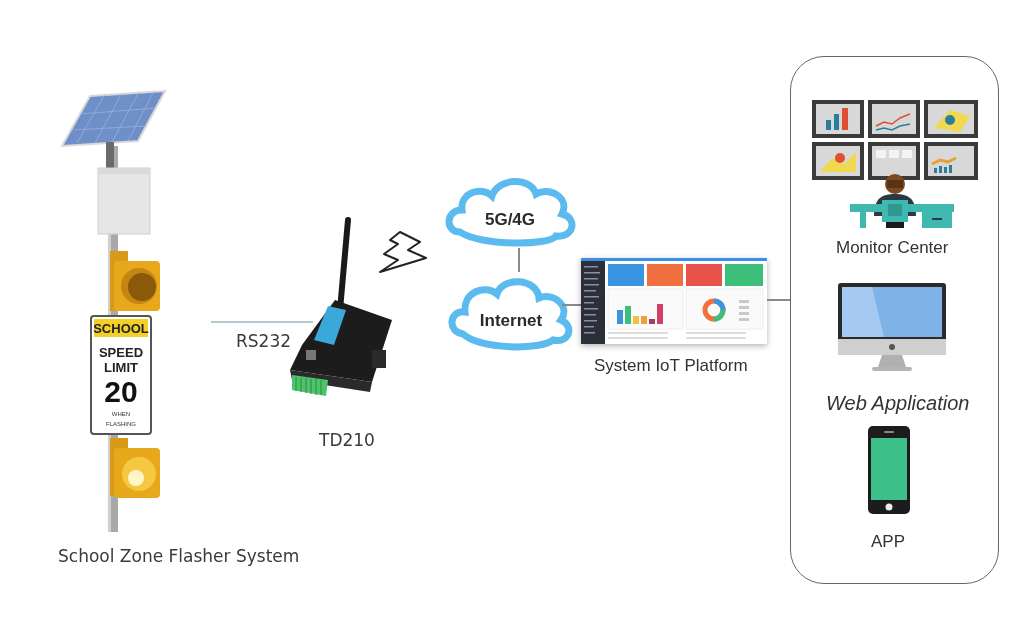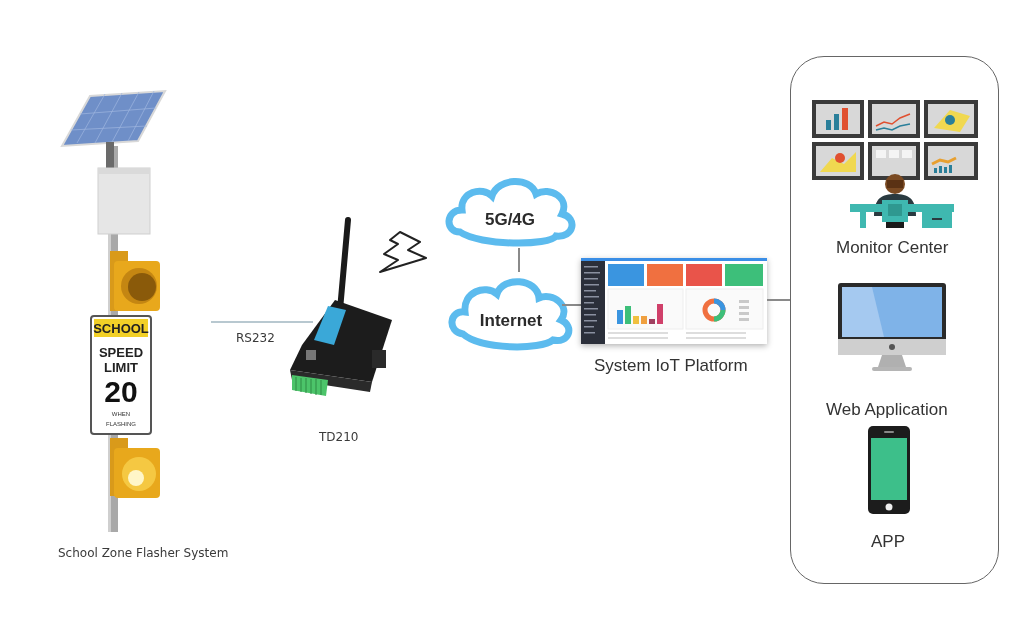--- a/index.html
+++ b/index.html
@@ -1,19 +1,19 @@
 <!DOCTYPE html>
 <html><head>
 <meta charset="utf-8">
 <style>
   html,body{margin:0;padding:0;background:#ffffff;}
   body{width:1024px;height:630px;position:relative;overflow:hidden;font-family:"Liberation Sans",sans-serif;color:#333;}
   .abs{position:absolute;}
   .lbl{position:absolute;font-size:17px;color:#333;white-space:nowrap;}
-  .lbl-cal{font-family:"DejaVu Sans",sans-serif;font-size:12px;color:#3a3a3a;}
+  .lbl-cal{font-family:"DejaVu Sans",sans-serif;font-size:17px;color:#3a3a3a;}
   .line{position:absolute;background:#8a8a8a;}
   .panel{position:absolute;left:790px;top:56px;width:209px;height:528px;border:1.5px solid #666;border-radius:34px;background:#fff;box-sizing:border-box;}
   .cloud-text{font-weight:bold;font-size:17px;fill:#2b2b2b;font-family:"Liberation Sans",sans-serif;}
 </style>
 </head>
 <body>
 
 <div class="abs" style="left:50px;top:86px;width:180px;height:450px;">
   <svg width="180" height="450" viewBox="0 0 180 450">
 
@@ -226,21 +226,21 @@
   <svg width="110" height="90" viewBox="0 0 110 90">
     <rect x="0" y="0" width="108" height="64" rx="3" fill="#2a2a2a"></rect>
     <rect x="4" y="4" width="100" height="50" fill="#7fb3e8"></rect>
     <polygon points="4,4 34,4 46,54 4,54" fill="#a5c9f0"></polygon>
     <rect x="0" y="56" width="108" height="16" fill="#cfcfcf"></rect>
     <circle cx="54" cy="64" r="3" fill="#555"></circle>
     <polygon points="44,72 64,72 68,84 40,84" fill="#b0b0b0"></polygon>
     <rect x="34" y="84" width="40" height="4" rx="2" fill="#b5b5b5"></rect>
   </svg>
 </div>
-<div class="lbl" style="left:826px;top:400px;font-size:17px;">Web Application</div>
+<div class="lbl" style="left:826px;top:392px;font-size:20px;font-style:italic;">Web Application</div>
 
 <div class="abs" style="left:868px;top:426px;width:44px;height:90px;">
   <svg width="44" height="90" viewBox="0 0 44 90">
     <rect x="0" y="0" width="42" height="88" rx="5" fill="#1c1c1c"></rect>
     <rect x="3" y="12" width="36" height="62" fill="#3dbf8a"></rect>
     <rect x="16" y="5" width="10" height="2" rx="1" fill="#888"></rect>
     <circle cx="21" cy="81" r="3.5" fill="#eee"></circle>
   </svg>
 </div>
 <div class="lbl" style="left:871px;top:532px;font-size:17px;">APP</div>

